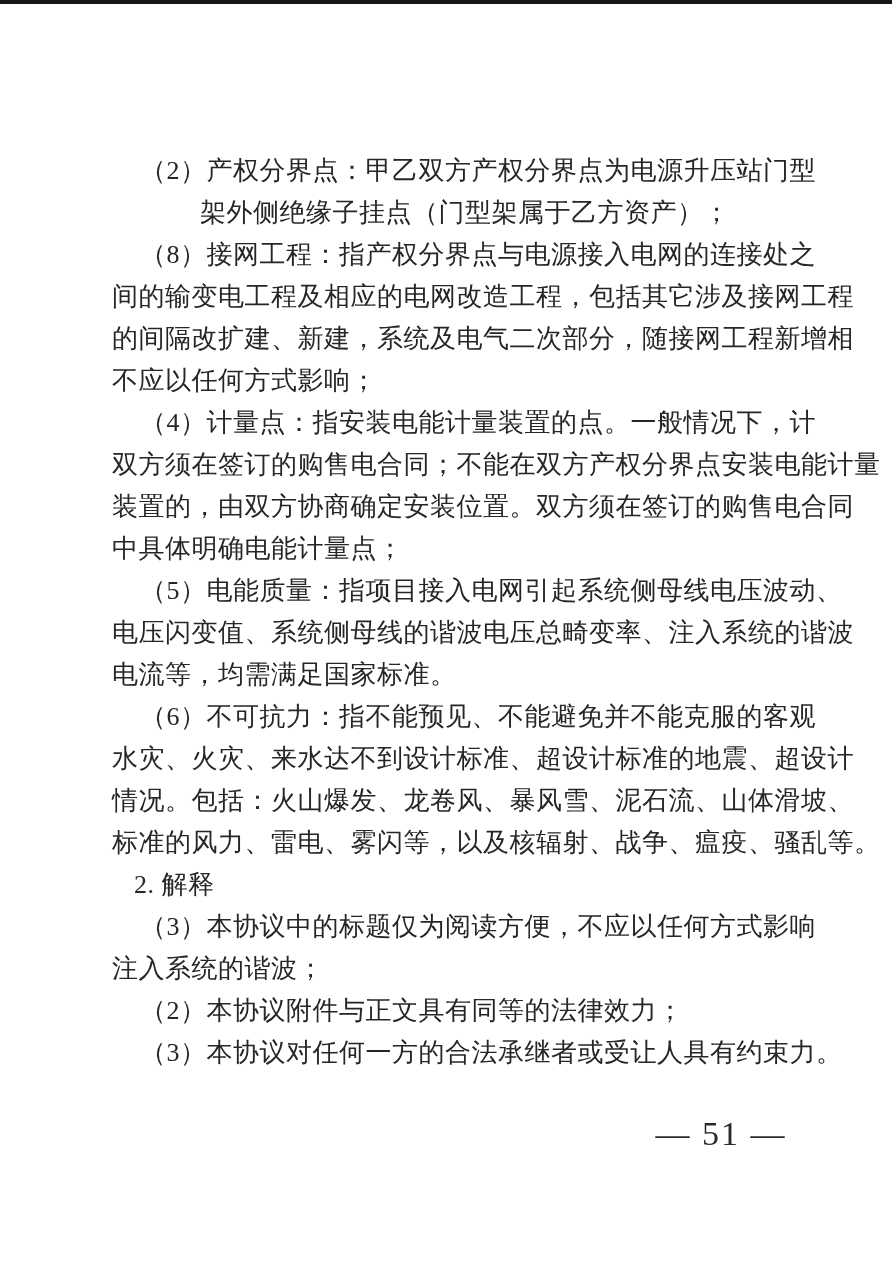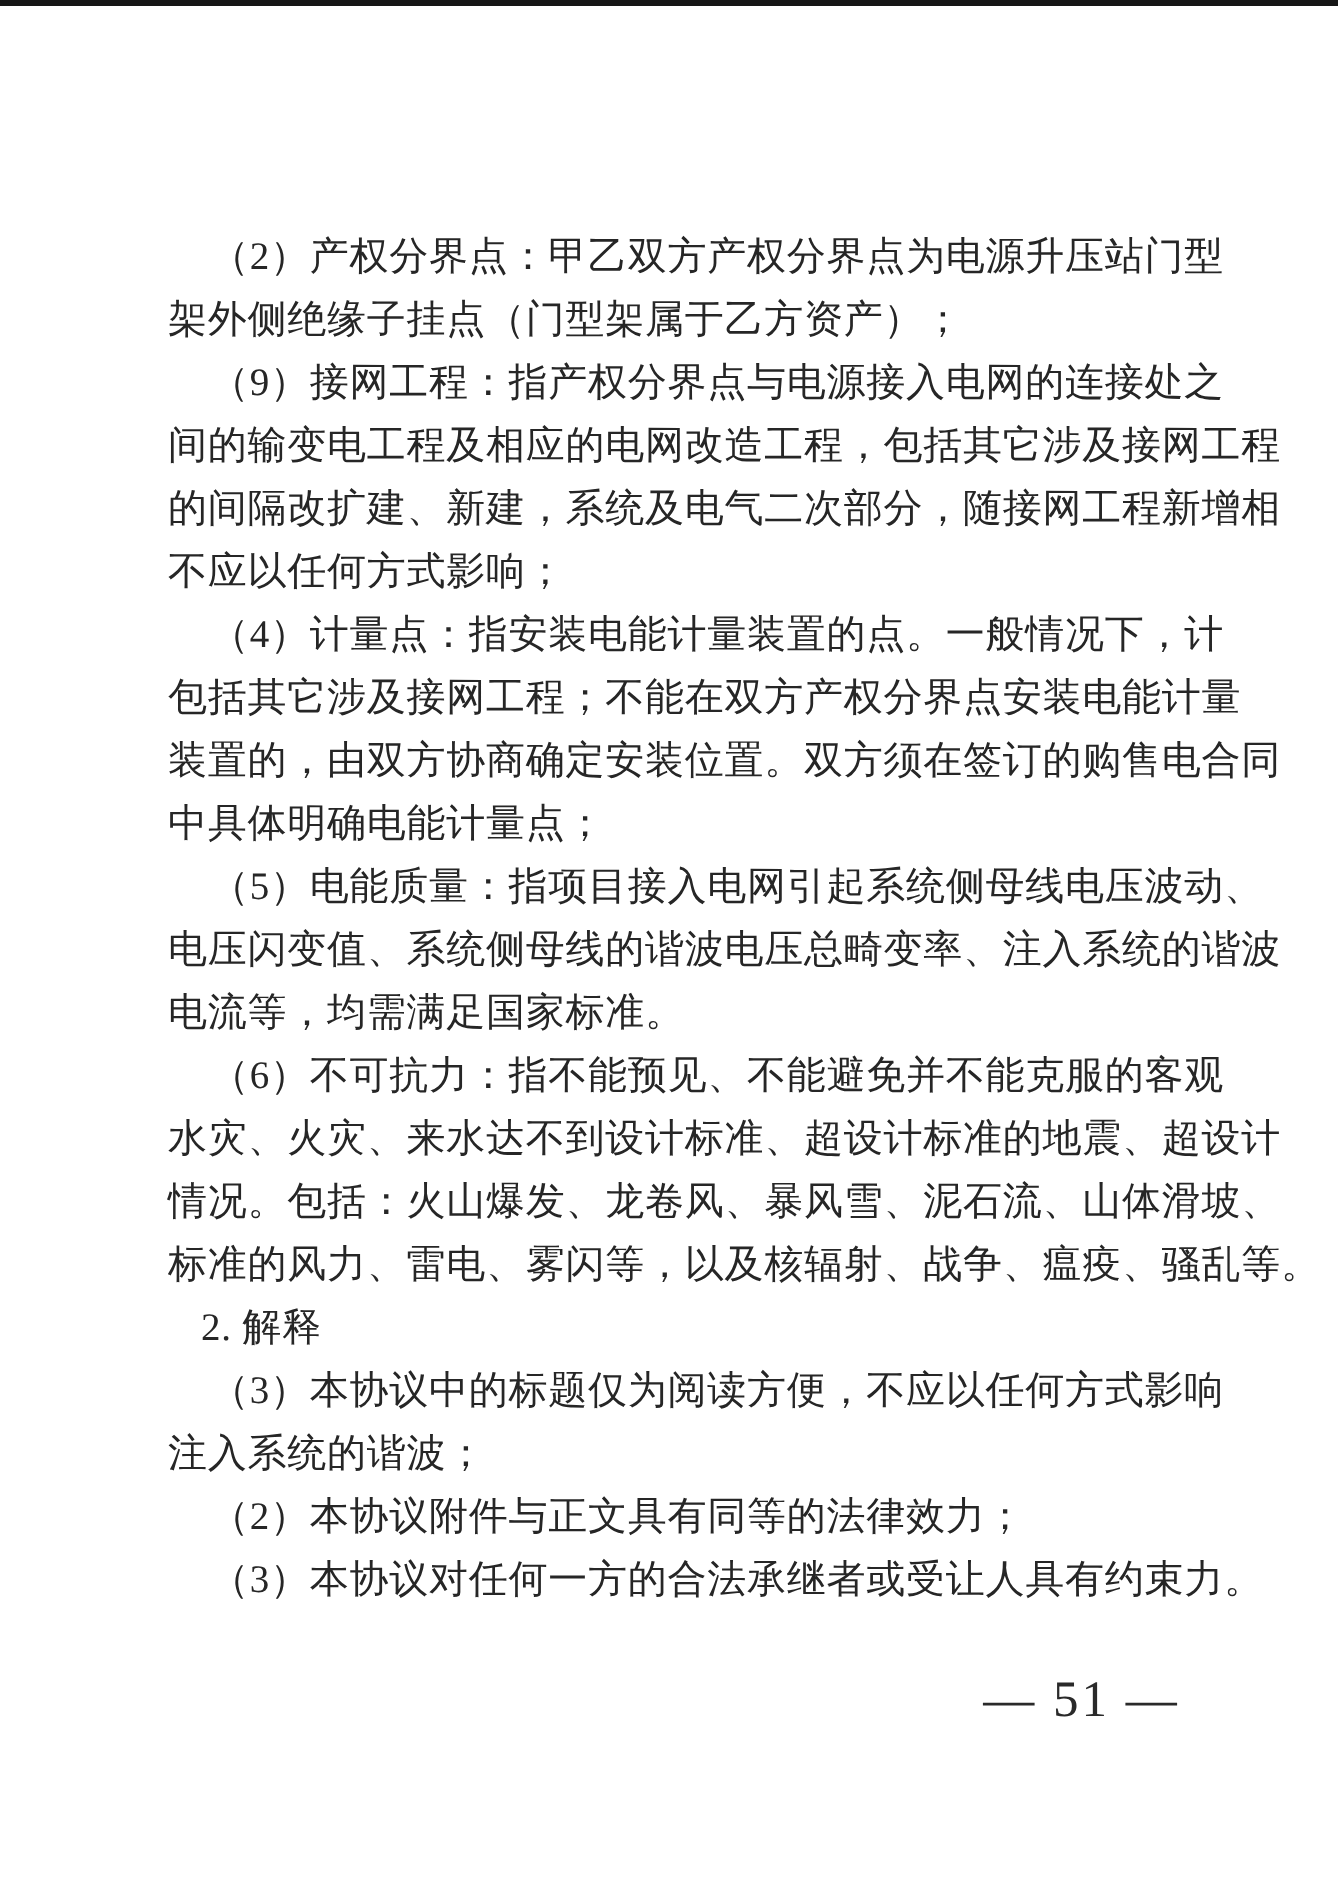--- a/index.html
+++ b/index.html
@@ -62,33 +62,33 @@
 </head>
 <body>
 
 <div class="page">
   <div class="top-edge"></div>
 
   <div class="content">
 
     <p class="para">
       <span class="line first" style="display: block;">（2）产权分界点：甲乙双方产权分界点为电源升压站门型</span>
-      <span class="line" style="display: block;">架外侧绝缘子挂点（门型架属于乙方资产）；</span>
+      <span class="line" style="display: block; text-align: center;">架外侧绝缘子挂点（门型架属于乙方资产）；</span>
     </p>
 
     <p class="para">
-      <span class="line first" style="display: block;">（9）接网工程：指产权分界点与电源接入电网的连接处之</span>
+      <span class="line first" style="display: block;">（8）接网工程：指产权分界点与电源接入电网的连接处之</span>
       <span class="line" style="display: block;">间的输变电工程及相应的电网改造工程，包括其它涉及接网工程</span>
       <span class="line" style="display: block;">的间隔改扩建、新建，系统及电气二次部分，随接网工程新增相</span>
       <span class="line" style="display: block;">不应以任何方式影响；</span>
     </p>
 
     <p class="para">
       <span class="line first" style="display: block;">（4）计量点：指安装电能计量装置的点。一般情况下，计</span>
-      <span class="line" style="display: block;">包括其它涉及接网工程；不能在双方产权分界点安装电能计量</span>
+      <span class="line" style="display: block;">双方须在签订的购售电合同；不能在双方产权分界点安装电能计量</span>
       <span class="line" style="display: block;">装置的，由双方协商确定安装位置。双方须在签订的购售电合同</span>
       <span class="line" style="display: block;">中具体明确电能计量点；</span>
     </p>
 
     <p class="para">
       <span class="line first" style="display: block;">（5）电能质量：指项目接入电网引起系统侧母线电压波动、</span>
       <span class="line" style="display: block;">电压闪变值、系统侧母线的谐波电压总畸变率、注入系统的谐波</span>
       <span class="line" style="display: block;">电流等，均需满足国家标准。</span>
     </p>
 

